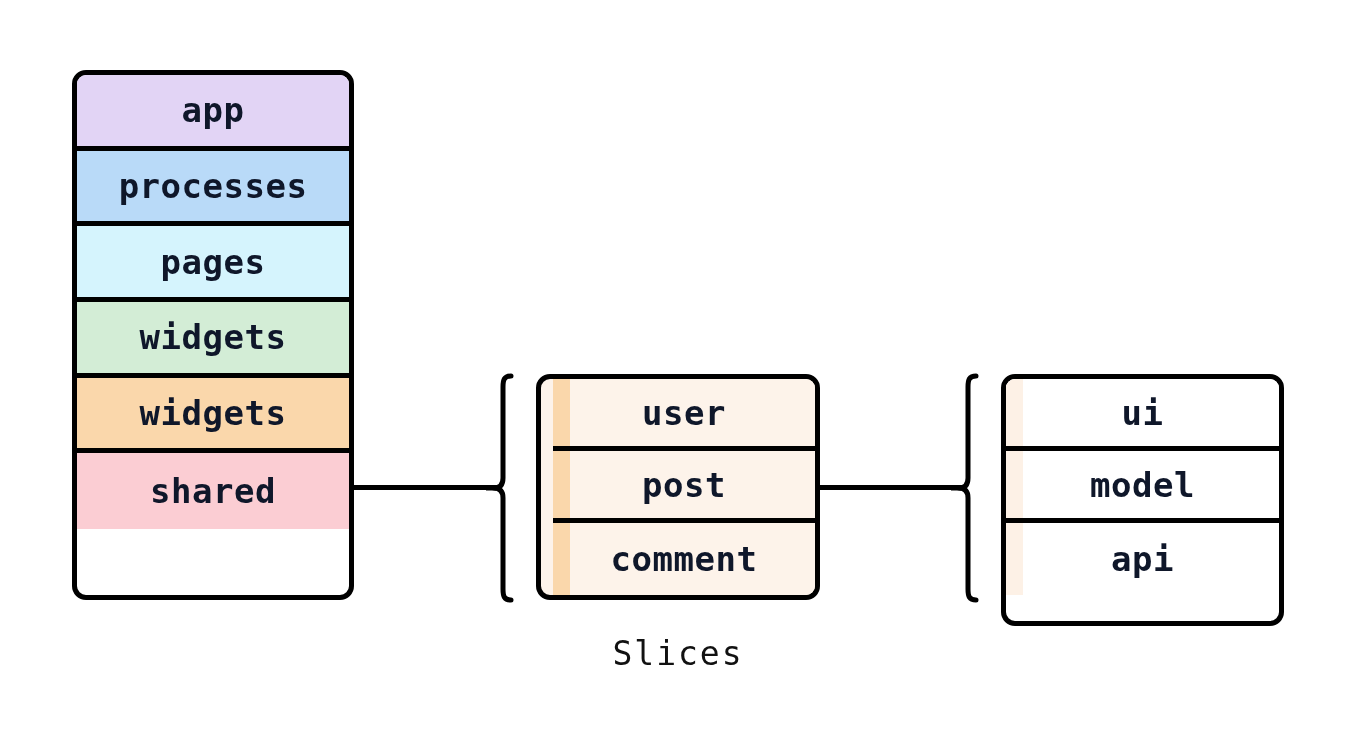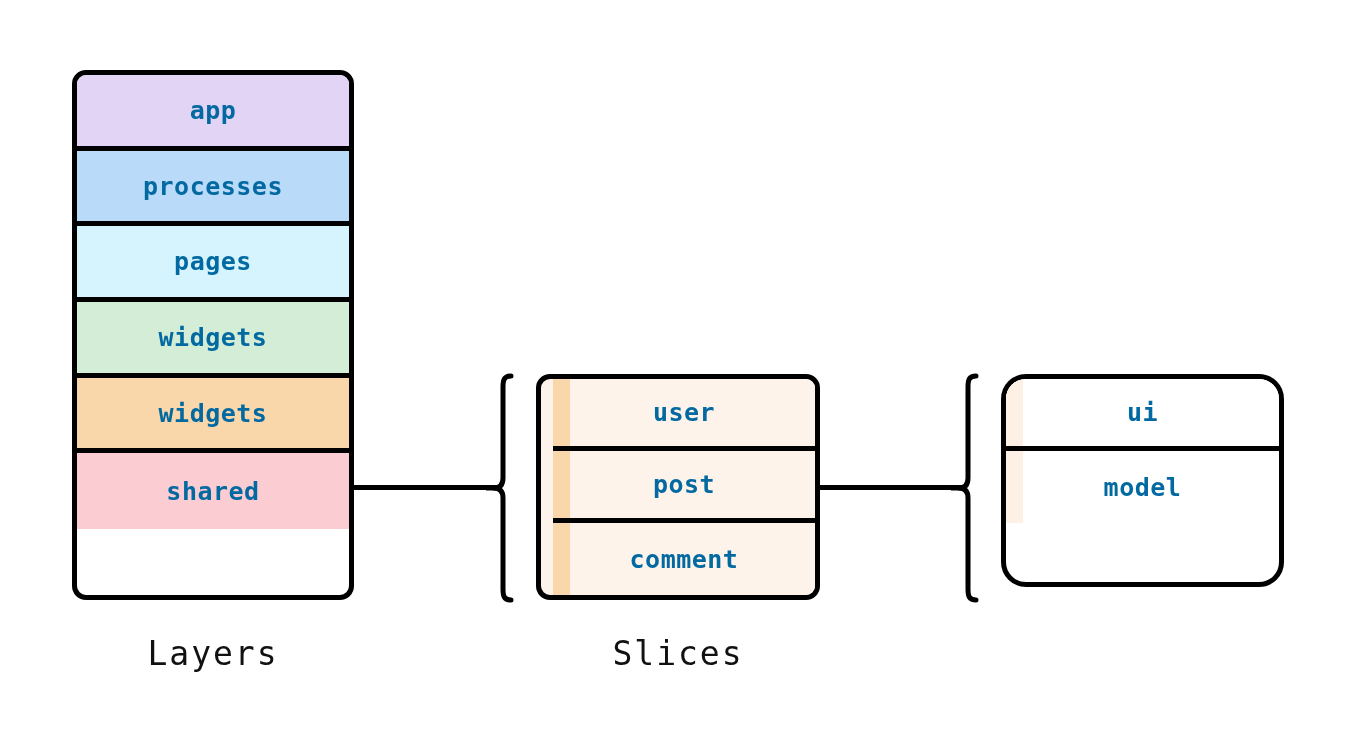--- a/index.html
+++ b/index.html
@@ -35,23 +35,23 @@
     align-items: center;
     justify-content: center;
     width: 100%;
     border-bottom: 5px solid #000000;
   }
   .row:last-child { border-bottom: none; }
 
   .row-label {
     position: relative;
     z-index: 2;
-    font-size: 25px;
+    font-size: 34px;
     font-weight: bold;
-    color: #0369a1;
+    color: #0f172a;
     letter-spacing: 0.5px;
     line-height: 1;
     white-space: nowrap;
   }
 
   
   #layers-stack {
     left: 72px;
     top: 70px;
     width: 282px;
@@ -68,23 +68,22 @@
     background: #fdf3ea;
     padding-left: 12px;
   }
   #slices-stack .row { height: 72px; }
 
   
   #segments-stack {
     left: 1001px;
     top: 374px;
     width: 283px;
-    height: 213px;
-    background: #ffffff;
-    border-radius: 25px;
+    height: 252px;
+    background: #ffffff;
   }
   #segments-stack .row { height: 72px; }
 
   
   .stripe {
     position: absolute;
     left: 0;
     top: 0;
     bottom: 0;
     width: 17px;
@@ -195,18 +194,21 @@
 
   <div class="stack" id="segments-stack">
     <div class="row" style="background: rgb(255, 255, 255);">
       <span class="stripe" style="background: rgb(253, 241, 230);"></span>
       <span class="row-label">ui</span>
     </div>
     <div class="row" style="background: rgb(255, 255, 255);">
       <span class="stripe" style="background: rgb(253, 241, 230);"></span>
       <span class="row-label">model</span>
     </div>
+    <div class="row" style="background: rgb(255, 255, 255);">
+      <span class="stripe" style="background: rgb(253, 241, 230);"></span>
+      <span class="row-label">api</span>
+    </div>
   </div>
 
-  <div class="caption" id="caption-layers">Layers</div>
   <div class="caption" id="caption-slices">Slices</div>
 
 </div>
 
 </body></html>

